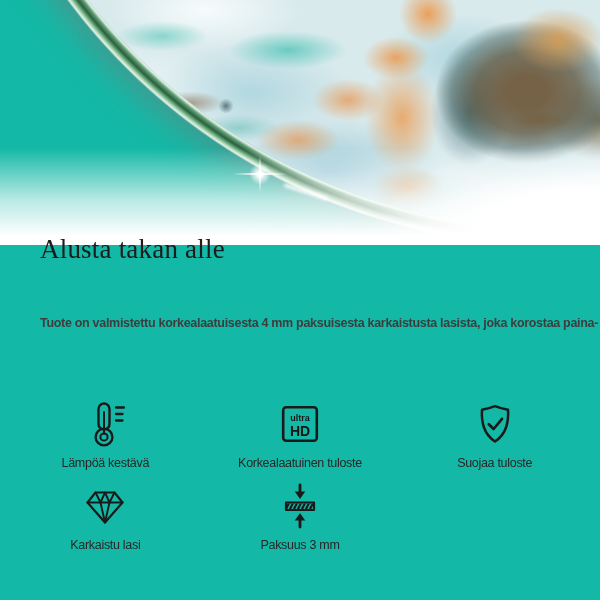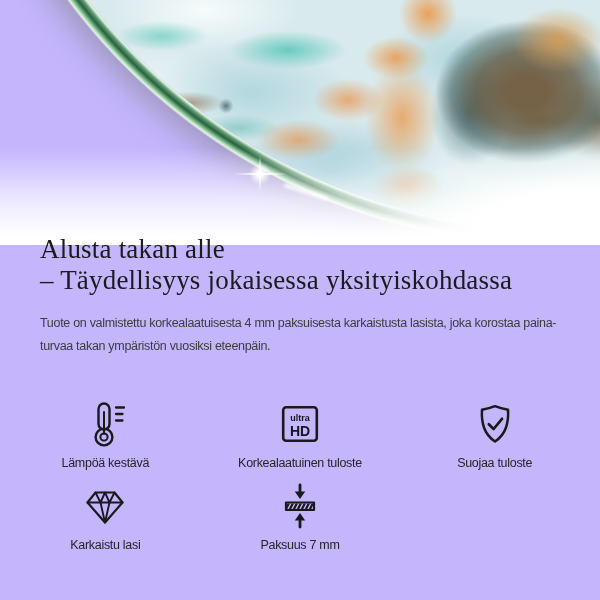--- a/index.html
+++ b/index.html
@@ -1,16 +1,16 @@
 <!DOCTYPE html>
 <html><head>
 <meta charset="utf-8">
 <style>
   html,body{margin:0;padding:0;background:#ffffff;}
-  #app{position:relative;width:600px;height:600px;overflow:hidden;background:#c4b5fd;
+  #app{position:relative;width:600px;height:600px;overflow:hidden;background:#14b8a6;
        font-family:"Liberation Sans","DejaVu Sans",sans-serif;}
 
   
   .hero{position:absolute;left:0;top:0;width:600px;height:245px;overflow:hidden;}
   .glass-shadow{position:absolute;left:-61px;top:-961px;width:1210px;height:1210px;
        border-radius:50%;background:rgba(120,120,120,0.5);filter:blur(15px);}
   .glass-edge{position:absolute;inset:0;
        background:radial-gradient(circle at 555px -362px,
          rgba(255,255,255,0) 589px,#e8f5ea 592px,#5d9d72 595px,#2a5f40 599px,
          #66a877 602px,#a8d4b2 604px,#e6f3e8 606px,rgba(255,255,255,0) 608px);}
@@ -54,21 +54,21 @@
        background:linear-gradient(90deg, rgba(255,255,255,0), #fff 45%, #fff 55%, rgba(255,255,255,0));}
   .sparkle .rv{position:absolute;left:-1px;top:-18px;width:2px;height:36px;
        background:linear-gradient(180deg, rgba(255,255,255,0), #fff 45%, #fff 55%, rgba(255,255,255,0));}
 
   
   .title{position:absolute;left:40px;top:234px;margin:0;font-weight:400;
        font-family:"Liberation Serif","DejaVu Serif",serif;
        font-size:27px;line-height:31px;color:#1c1c1c;letter-spacing:0.2px;}
   .title span{display:block;}
   .desc{position:absolute;left:40px;top:312px;margin:0;
-       font-size:12.5px;line-height:22.5px;letter-spacing:-0.3px;color:#3d3d3d;}
+       font-size:12.5px;line-height:22.5px;letter-spacing:-0.3px;color:#3d3d3d;font-weight:bold;}
   .desc span{display:block;white-space:nowrap;}
 
   
   .features{position:absolute;left:8px;top:400px;width:584px;
        display:grid;grid-template-columns:1fr 1fr 1fr;row-gap:12px;}
   .feature{display:flex;flex-direction:column;align-items:center;}
   .icon-box{height:48px;display:flex;align-items:center;justify-content:center;}
   .feature .label{margin-top:8px;font-size:12.5px;letter-spacing:-0.3px;color:#262626;}
   .features svg{display:block;}
   .features svg .ln{stroke:#1a1a1a;fill:none;stroke-linecap:round;stroke-linejoin:round;}
@@ -88,26 +88,24 @@
     <div class="edge-glint"></div>
     <div class="sparkle">
       <span class="glow"></span>
       <span class="rh"></span>
       <span class="rv"></span>
     </div>
   </section>
 
   <h1 class="title">
     <span>Alusta takan alle</span>
-    <span>– Täydellisyys jokaisessa yksityiskohdassa</span>
   </h1>
 
   <p class="desc">
     <span>Tuote on valmistettu korkealaatuisesta 4 mm paksuisesta karkaistusta lasista, joka korostaa paina-</span>
-    <span>turvaa takan ympäristön vuosiksi eteenpäin.</span>
   </p>
 
   <div class="features">
 
     <div class="feature">
       <div class="icon-box">
         <svg width="44" height="48" viewBox="0 0 44 48">
           <rect class="ln" x="15.5" y="3.5" width="11" height="26" rx="5.5" stroke-width="2.4"></rect>
           <circle class="ln" cx="21" cy="37" r="8.4" stroke-width="2.4"></circle>
           <circle class="ln" cx="21" cy="37" r="3.6" stroke-width="2"></circle>
@@ -171,17 +169,17 @@
             <line class="ln" x1="19" y1="29" x2="24" y2="19" stroke-width="2.2"></line>
             <line class="ln" x1="23" y1="29" x2="28" y2="19" stroke-width="2.2"></line>
             <line class="ln" x1="27" y1="29" x2="32" y2="19" stroke-width="2.2"></line>
             <line class="ln" x1="31" y1="29" x2="36" y2="19" stroke-width="2.2"></line>
           </g>
           <rect class="ln" x="8" y="20.5" width="28" height="7.5" stroke-width="2.2"></rect>
           <line class="ln" x1="22" y1="45" x2="22" y2="37.5" stroke-width="2.8"></line>
           <path class="fl" d="M16.8 38.5 H27.2 L22 31 Z"></path>
         </svg>
       </div>
-      <div class="label">Paksuus 7 mm</div>
+      <div class="label">Paksuus 3 mm</div>
     </div>
 
   </div>
 </div>
 
 </body></html>

